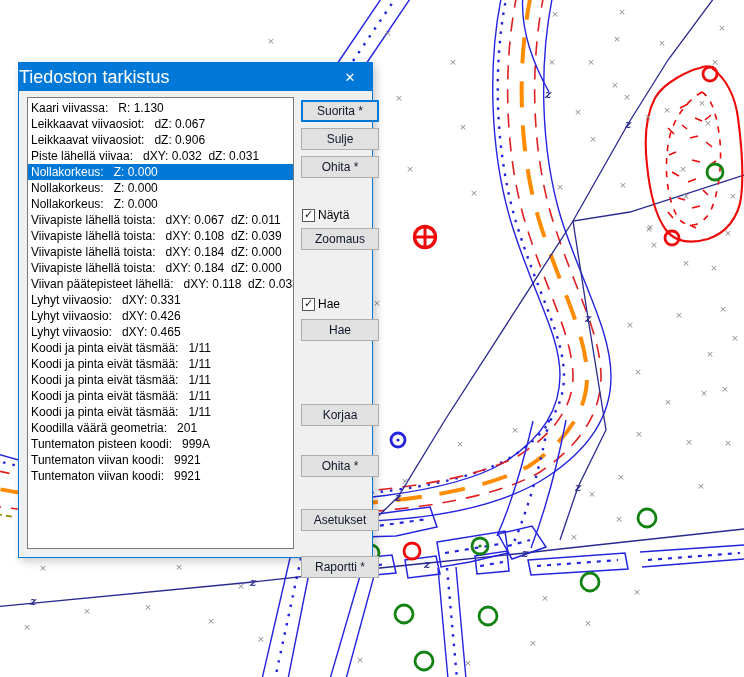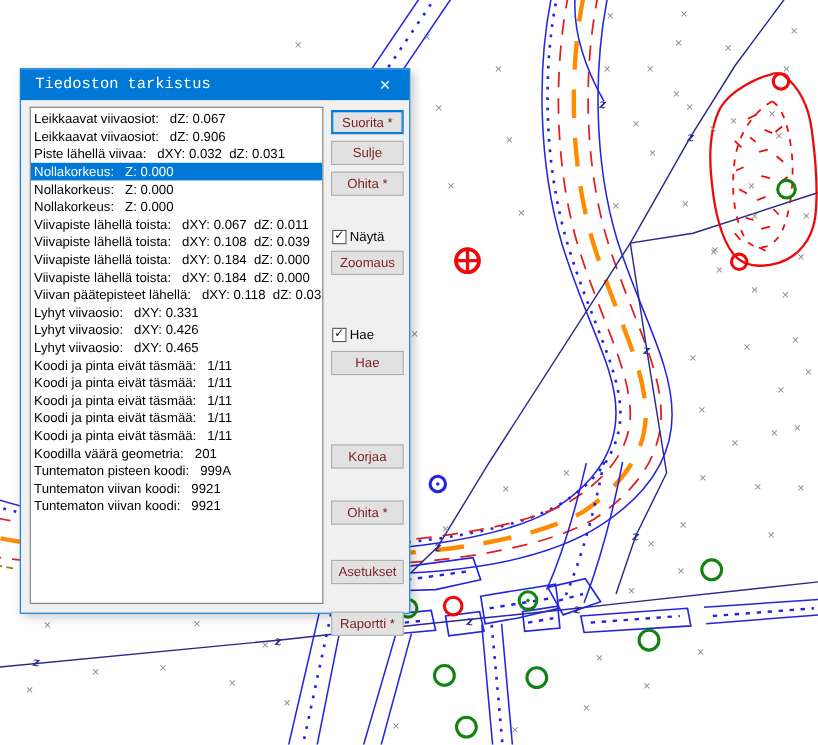--- a/index.html
+++ b/index.html
@@ -20,32 +20,32 @@
   .olive-dash{stroke:var(--olive);stroke-width:1.6;stroke-dasharray:6 4;}
   .xmark{fill:var(--gray-x);font:9px "DejaVu Sans",sans-serif;text-anchor:middle;}
   .zmark{fill:var(--navy);font:italic bold 11px "DejaVu Serif",serif;text-anchor:middle;}
   .sym-ring{fill:none;}
   
   .dialog{position:absolute;left:18px;top:62px;width:355px;height:496px;
           background:var(--dialog-bg);border:1px solid var(--accent);
           box-shadow:3px 3px 9px rgba(0,0,0,.22);box-sizing:border-box;}
   .titlebar{position:absolute;left:0;top:0;right:0;height:28px;background:var(--accent);
             color:#fff;display:flex;align-items:center;}
-  .title{font-size:14px;padding-left:13px;font-family:Liberation Mono, monospace;}
+  .title{font-size:18px;}
   .close-btn{position:absolute;right:0;top:0;width:44px;height:28px;display:flex;
              align-items:center;justify-content:center;color:#fff;font-size:13px;cursor:pointer;}
   .listbox{position:absolute;left:8px;top:34px;width:267px;height:452px;background:#fff;
            border:1px solid #7a7a7a;box-sizing:border-box;overflow:hidden;padding-top:2px;}
   .row{height:16px;line-height:16px;font-size:12px;color:#000;padding-left:3px;
        white-space:pre;overflow:hidden;}
   .row.selected{background:var(--accent);color:#fff;}
-  .btn{position:absolute;left:282px;width:66px;height:22px;background:var(--btn-face);
+  .btn{position:absolute;left:282px;width:78px;height:22px;background:var(--btn-face);
        border:1px solid var(--btn-border);box-sizing:border-box;font-size:12px;
        font-family:"Liberation Sans",sans-serif;display:flex;align-items:center;
-       justify-content:center;color:#7f1d1d;cursor:pointer;}
+       justify-content:center;color:#0f172a;cursor:pointer;}
   .btn.default{border:1px solid var(--accent);box-shadow:inset 0 0 0 1px var(--accent);}
   .check{position:absolute;left:283px;height:14px;display:flex;align-items:center;
          gap:3px;font-size:12px;color:#000;cursor:pointer;}
   .check .box{width:13px;height:13px;background:#fff;border:1px solid #555;box-sizing:border-box;
               display:flex;align-items:center;justify-content:center;}
   .check .tick{font-size:11px;line-height:1;color:#111;visibility:hidden;transform:translateY(-1px);}
   .check.checked .tick{visibility:visible;}
 </style>
 </head>
 <body>
@@ -224,20 +224,21 @@
       </g>
   </svg>
 
   <div class="dialog">
     <div class="titlebar">
       <span class="title">Tiedoston tarkistus</span>
       <span class="close-btn">✕</span>
     </div>
 
     <div class="listbox">
+        <div class="row">Kaari viivassa:   R: 1.130</div>
         <div class="row">Leikkaavat viivaosiot:   dZ: 0.067</div>
         <div class="row">Leikkaavat viivaosiot:   dZ: 0.906</div>
         <div class="row">Piste lähellä viivaa:   dXY: 0.032  dZ: 0.031</div>
         <div class="row selected">Nollakorkeus:   Z: 0.000</div>
         <div class="row">Nollakorkeus:   Z: 0.000</div>
         <div class="row">Nollakorkeus:   Z: 0.000</div>
         <div class="row">Viivapiste lähellä toista:   dXY: 0.067  dZ: 0.011</div>
         <div class="row">Viivapiste lähellä toista:   dXY: 0.108  dZ: 0.039</div>
         <div class="row">Viivapiste lähellä toista:   dXY: 0.184  dZ: 0.000</div>
         <div class="row">Viivapiste lähellä toista:   dXY: 0.184  dZ: 0.000</div>

